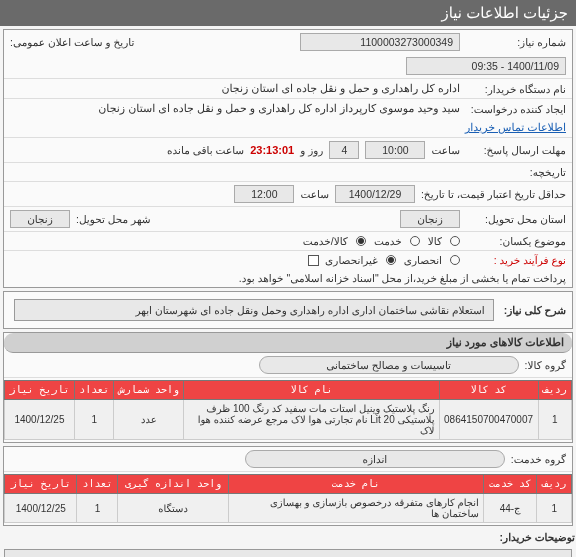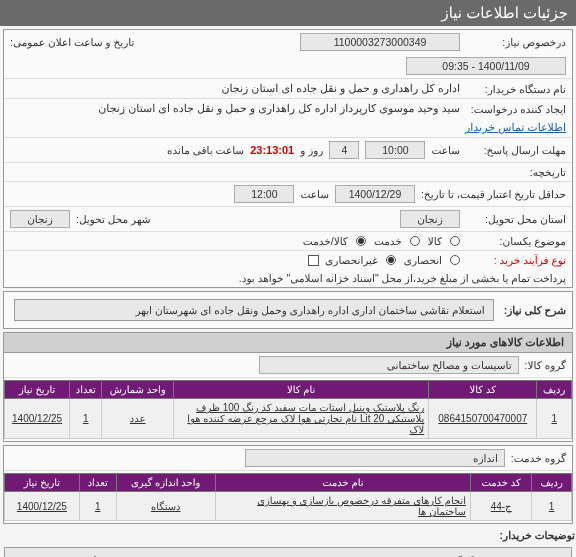--- a/index.html
+++ b/index.html
@@ -38,22 +38,22 @@
 }
 .field {
   background: #e8e8e8;
   border: 1px solid #aaa;
   padding: 2px 6px;
   font-size: 10.5px;
   min-width: 60px;
   display: inline-block;
   text-align: center;
 }
-.field-wide { min-width: 160px; }
-.field-text { text-align: right; min-width: 260px; }
+.field-wide { min-width: 160px; text-align: right; }
+.field-text { min-width: 260px; border-radius: 9px; }
 .link { color: #1a5fb4; text-decoration: underline; cursor: pointer; }
 .countdown { color: #c00; font-weight: bold; }
 .radio-group { display: flex; gap: 8px; align-items: center; }
 .radio {
   width: 10px; height: 10px; border: 1px solid #555; border-radius: 50%;
   display: inline-block; position: relative;
 }
 .radio.checked::after {
   content: ""; position: absolute; width: 6px; height: 6px;
   background: #333; border-radius: 50%; top: 1px; left: 1px;
@@ -62,48 +62,49 @@
   width: 11px; height: 11px; border: 1px solid #555;
   display: inline-block; background: #fff;
 }
 .red { color: #c00; }
 .group-title {
   background: #d0d0d0;
   padding: 3px 8px;
   font-weight: bold;
   font-size: 11px;
   border-bottom: 1px solid #999;
+  border-radius: 9px;
 }
 .desc-box {
   border: 1px solid #999;
   background: #e8e8e8;
   margin: 4px;
   padding: 4px 8px;
   font-size: 10.5px;
   min-height: 20px;
 }
 table {
   width: 100%;
   border-collapse: collapse;
   font-size: 10px;
   margin: 2px 0;
 }
 th {
-  background: #701a75;
+  background: #ef4444;
   color: #fff;
   padding: 3px 4px;
   border: 1px solid #777;
   font-weight: normal;
+  font-family: Liberation Mono, monospace;
 }
 td {
   background: #f0f0f0;
   padding: 3px 4px;
   border: 1px solid #ccc;
   text-align: center;
-  text-decoration: underline;
 }
 td.right { text-align: right; }
 .note-box {
   border: 1px solid #999;
   background: #e8e8e8;
   margin: 4px;
   padding: 6px 8px;
   font-size: 10px;
   line-height: 1.6;
 }
@@ -114,21 +115,21 @@
 </head>
 <body>
 
 <div class="header-bar">
   <span>جزئیات اطلاعات نیاز</span>
 </div>
 
 <div class="section">
 
   <div class="row">
-    <span class="label lbl-w1">درخصوص نیاز:</span>
+    <span class="label lbl-w1">شماره نیاز:</span>
     <span class="field field-wide">1100003273000349</span>
     <span class="spacer"></span>
     <span class="label">تاریخ و ساعت اعلان عمومی:</span>
     <span class="field field-wide">1400/11/09 - 09:35</span>
   </div>
 
   <div class="row">
     <span class="label lbl-w1">نام دستگاه خریدار:</span>
     <span>اداره کل راهداری و حمل و نقل جاده ای استان زنجان</span>
   </div>

